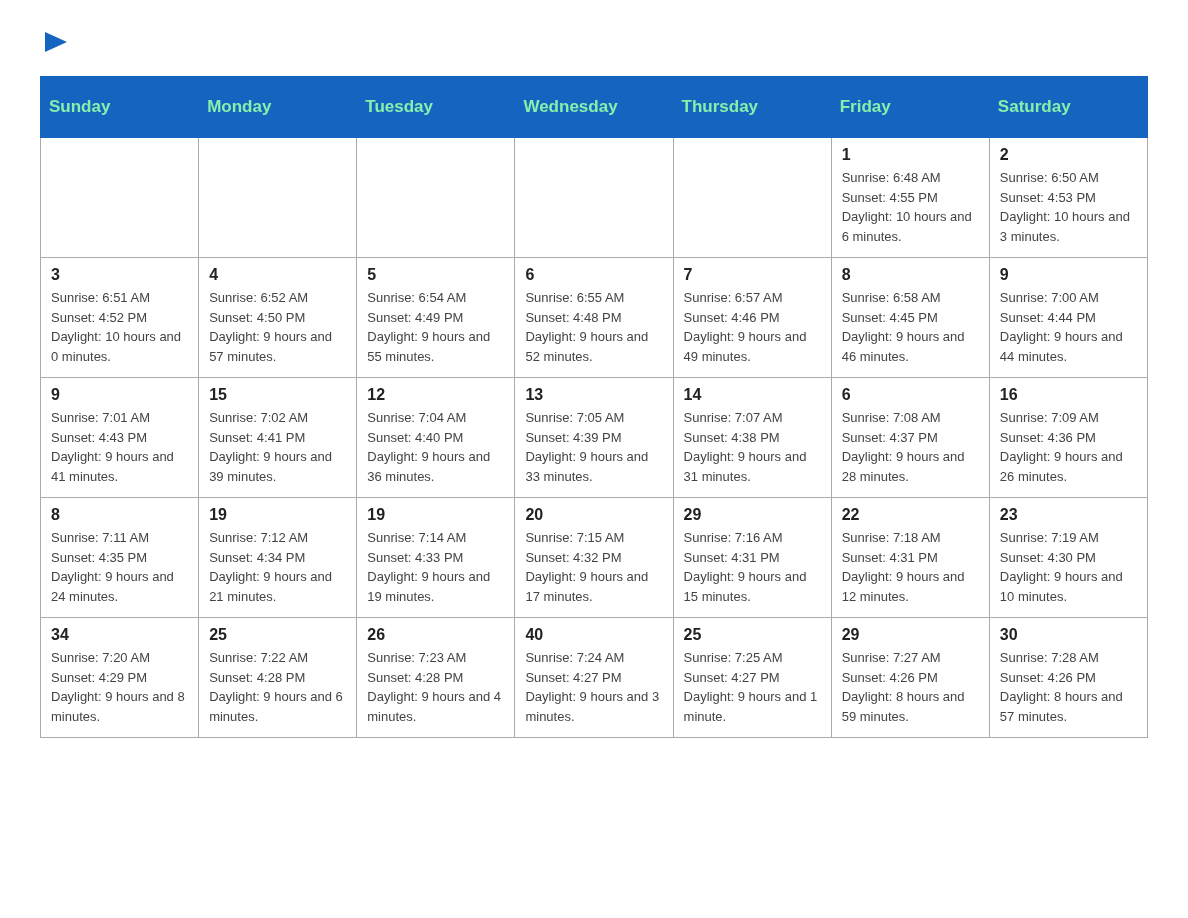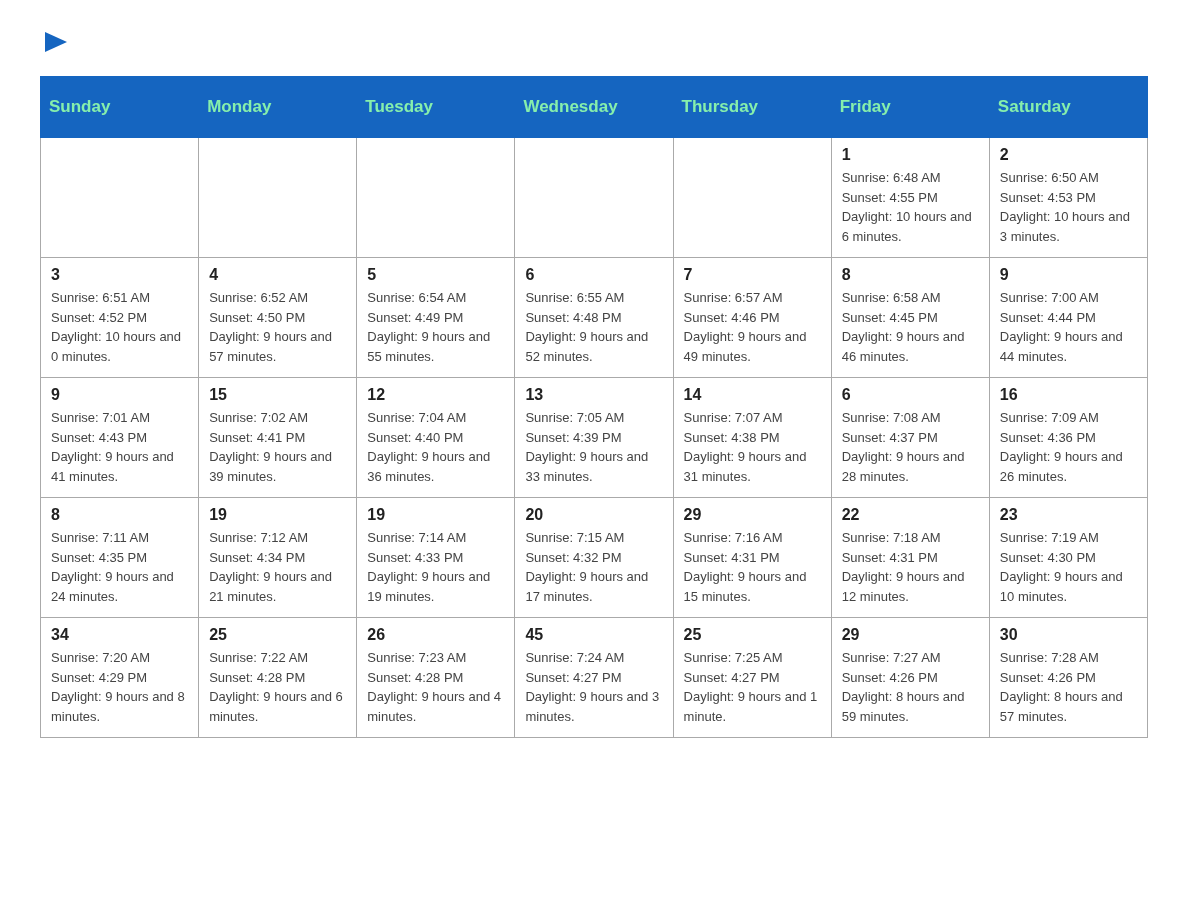--- a/index.html
+++ b/index.html
@@ -238,21 +238,21 @@
         </td>
         <td>
           <span class="day-number">25</span>
           <div class="day-info">Sunrise: 7:22 AM<br>Sunset: 4:28 PM<br>Daylight: 9 hours and 6 minutes.</div>
         </td>
         <td>
           <span class="day-number">26</span>
           <div class="day-info">Sunrise: 7:23 AM<br>Sunset: 4:28 PM<br>Daylight: 9 hours and 4 minutes.</div>
         </td>
         <td>
-          <span class="day-number">45</span>
+          <span class="day-number">40</span>
           <div class="day-info">Sunrise: 7:24 AM<br>Sunset: 4:27 PM<br>Daylight: 9 hours and 3 minutes.</div>
         </td>
         <td>
           <span class="day-number">25</span>
           <div class="day-info">Sunrise: 7:25 AM<br>Sunset: 4:27 PM<br>Daylight: 9 hours and 1 minute.</div>
         </td>
         <td>
           <span class="day-number">29</span>
           <div class="day-info">Sunrise: 7:27 AM<br>Sunset: 4:26 PM<br>Daylight: 8 hours and 59 minutes.</div>
         </td>

